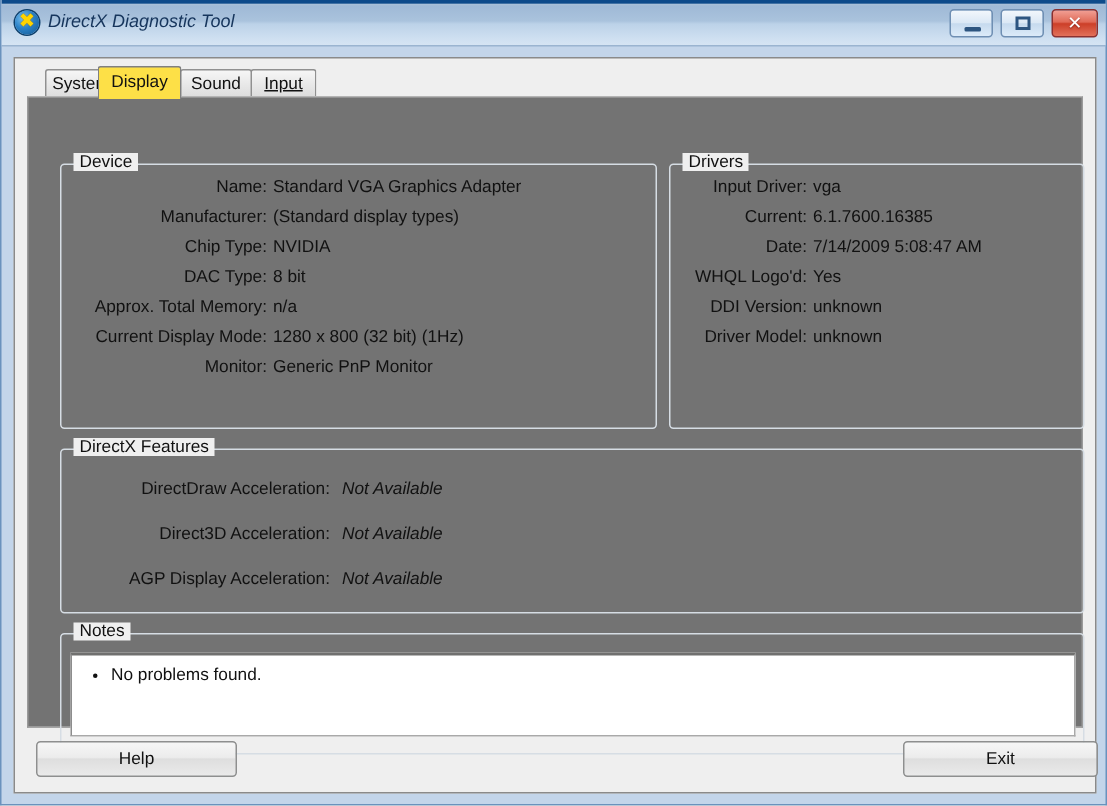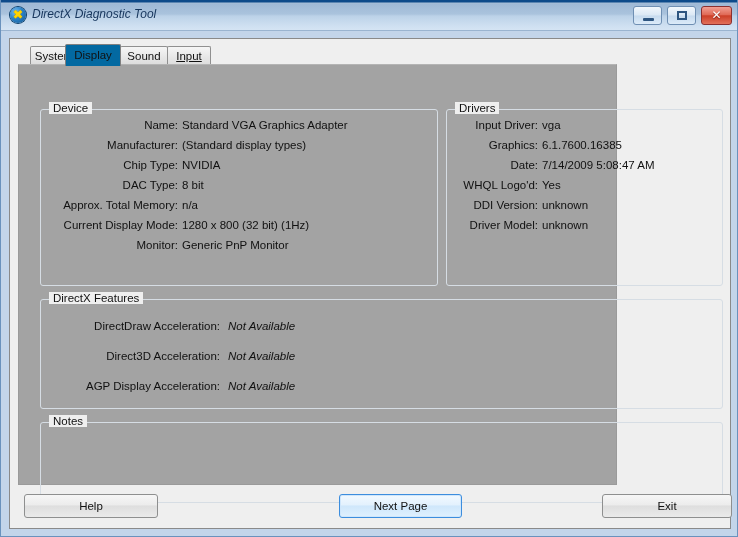--- a/index.html
+++ b/index.html
@@ -151,38 +151,38 @@
     color: #111111;
     text-align: center;
     line-height: 18px;
     cursor: default;
     border-radius: 2px 2px 0 0;
   }
   .tab.active {
     top: 0px;
     height: 22px;
     line-height: 20px;
-    background: #0369a1;
+    background: #fde047;
     border-color: #808080;
     z-index: 5;
   }
   #tab-system  { left: 12px;   width: 48px; }
   #tab-display { left: 47px;  width: 56px; }
   #tab-sound   { left: 102px; width: 48px; }
   #tab-input   { left: 149px; width: 44px; text-decoration: underline; }
 
   #tabpanel {
     position: absolute;
     left: 8px; top: 25px;
-    width: 599px;
+    width: 704px;
     height: 421px;
     box-sizing: border-box;
     border: 1px solid #9a9a9a;
     border-top: 1px solid #b4b4b4;
-    background: #a3a3a3;
+    background: #737373;
   }
 
   
   .group {
     position: absolute;
     box-sizing: border-box;
     border: 1px solid #d6dde4;
     border-radius: 3px;
     background: transparent;
   }
@@ -350,21 +350,21 @@
       </div>
 
       <div class="group" id="group-drivers">
         <div class="group-title">Drivers</div>
 
         <div class="row" style="top:9px;">
           <span class="lbl">Input Driver:</span>
           <span class="val">vga</span>
         </div>
         <div class="row" style="top:29px;">
-          <span class="lbl">Graphics:</span>
+          <span class="lbl">Current:</span>
           <span class="val">6.1.7600.16385</span>
         </div>
         <div class="row" style="top:49px;">
           <span class="lbl">Date:</span>
           <span class="val">7/14/2009 5:08:47 AM</span>
         </div>
         <div class="row" style="top:69px;">
           <span class="lbl">WHQL Logo'd:</span>
           <span class="val">Yes</span>
         </div>
@@ -390,22 +390,26 @@
           <span class="val">Not Available</span>
         </div>
         <div class="row" style="top:80px;">
           <span class="lbl">AGP Display Acceleration:</span>
           <span class="val">Not Available</span>
         </div>
       </div>
 
       <div class="group" id="group-notes">
         <div class="group-title">Notes</div>
+        <div id="notes-box">
+          <ul id="notes-list">
+            <li>No problems found.</li>
+          </ul>
+        </div>
       </div>
 
     </div>
 
     <div class="dlgbtn" id="btn-help">Help</div>
-    <div class="dlgbtn focused" id="btn-nextpage">Next Page</div>
     <div class="dlgbtn" id="btn-exit">Exit</div>
 
   </div>
 </div>
 
 </body></html>

